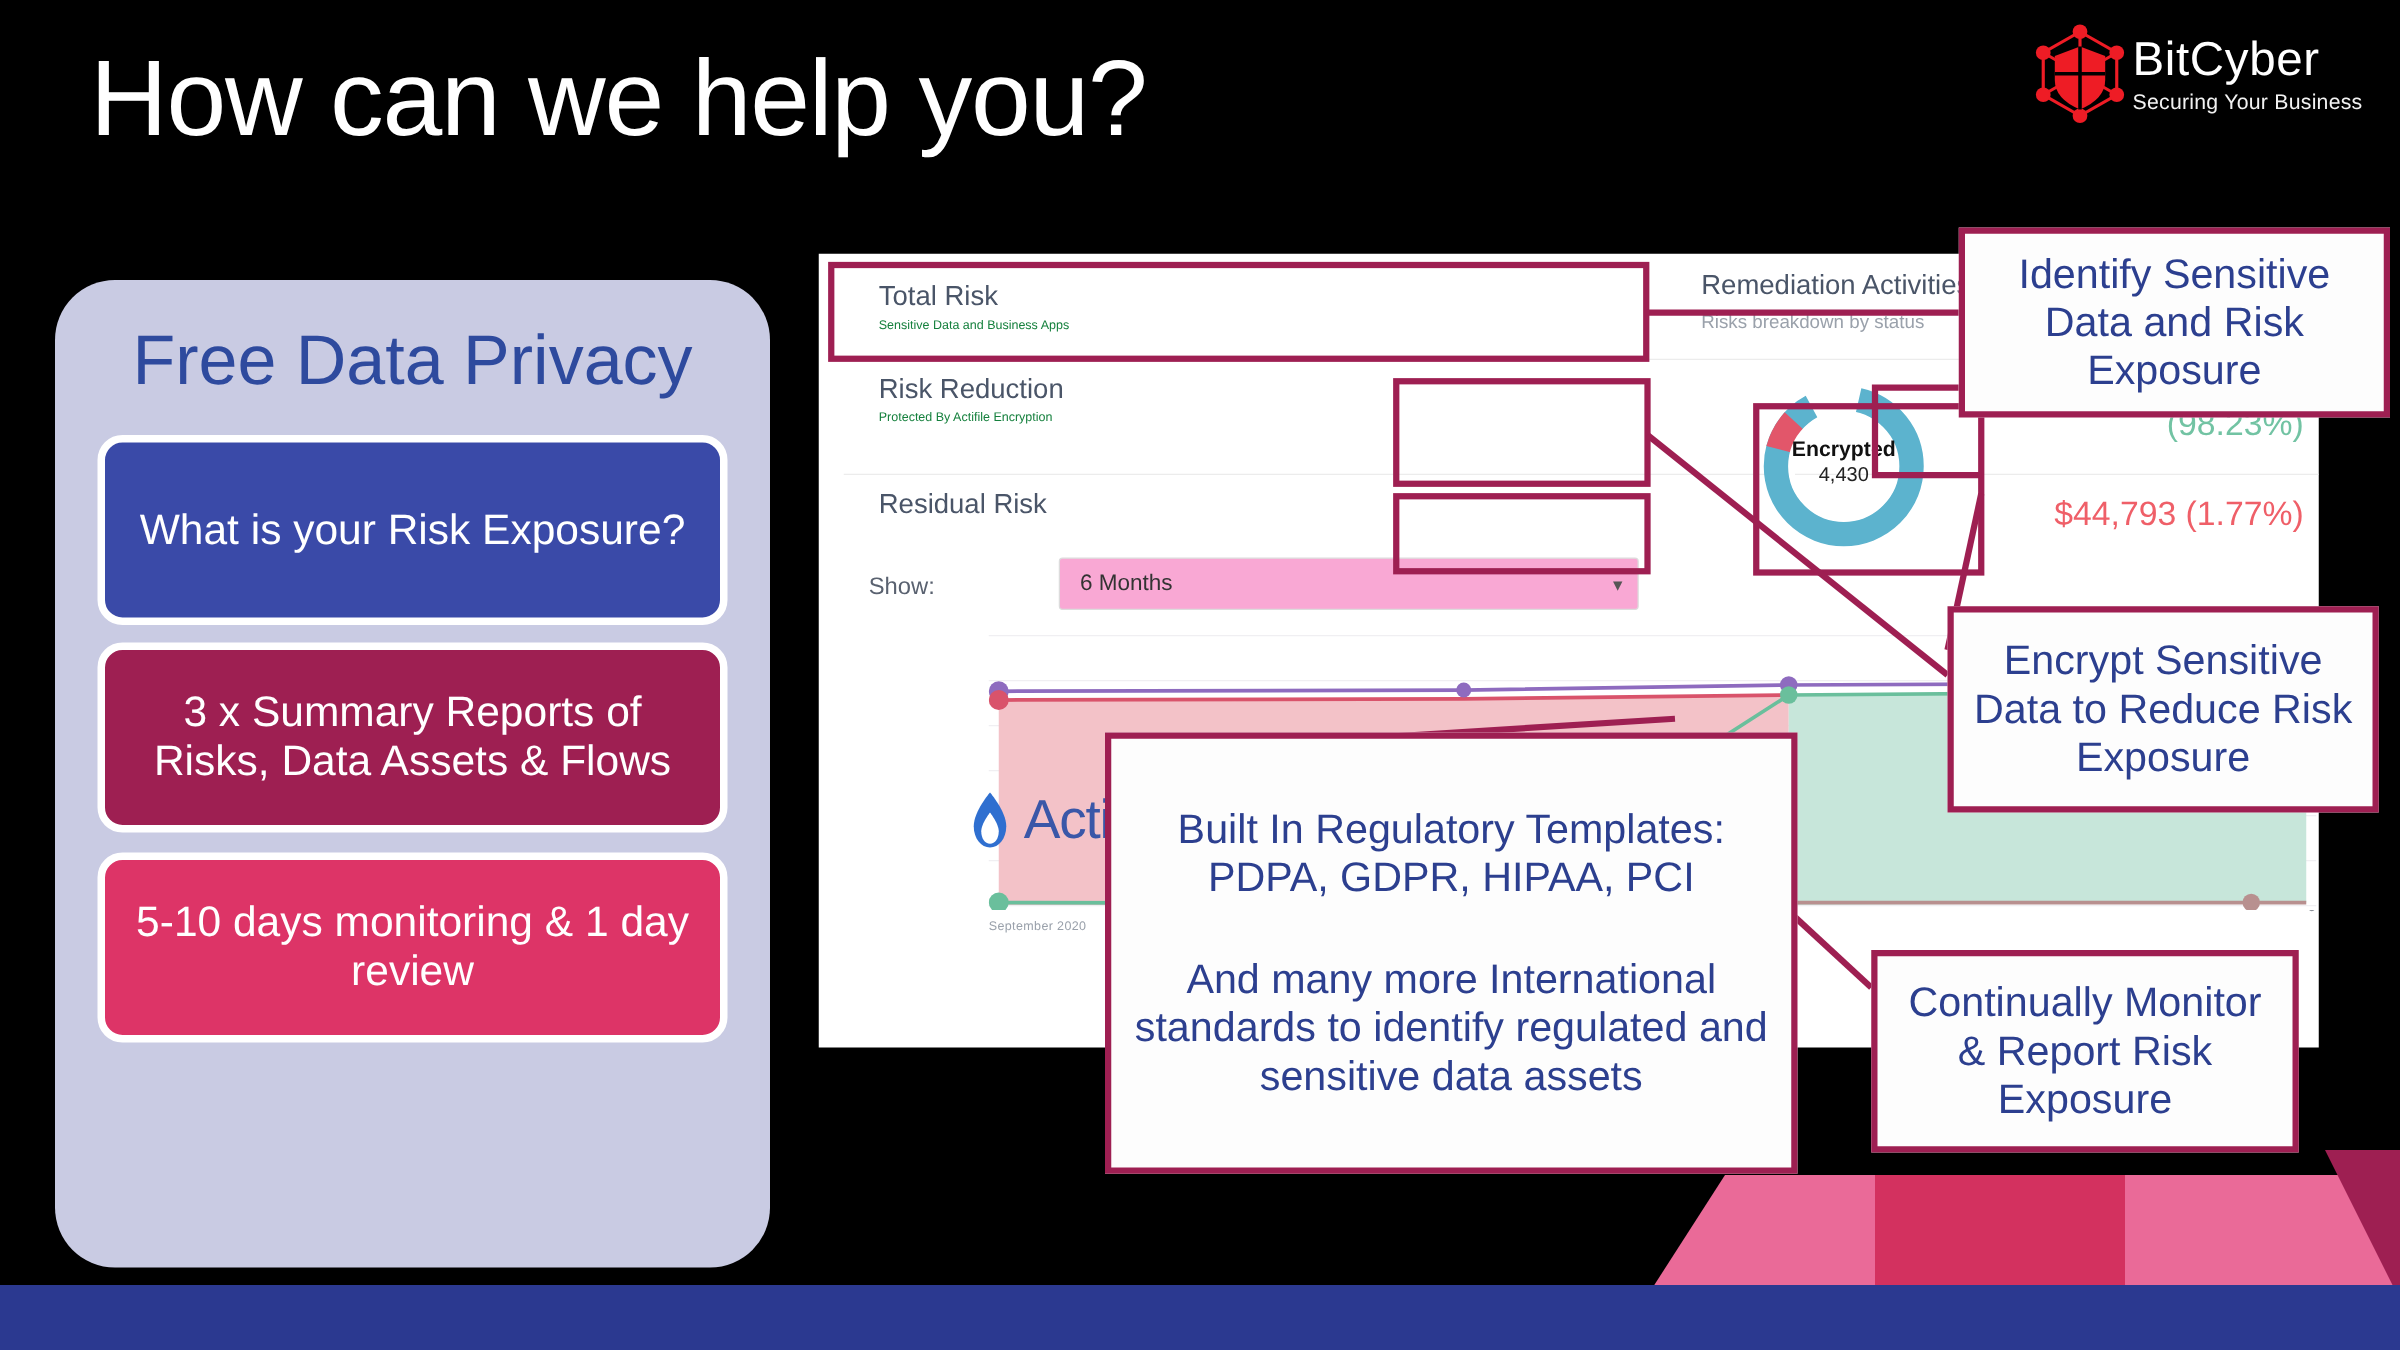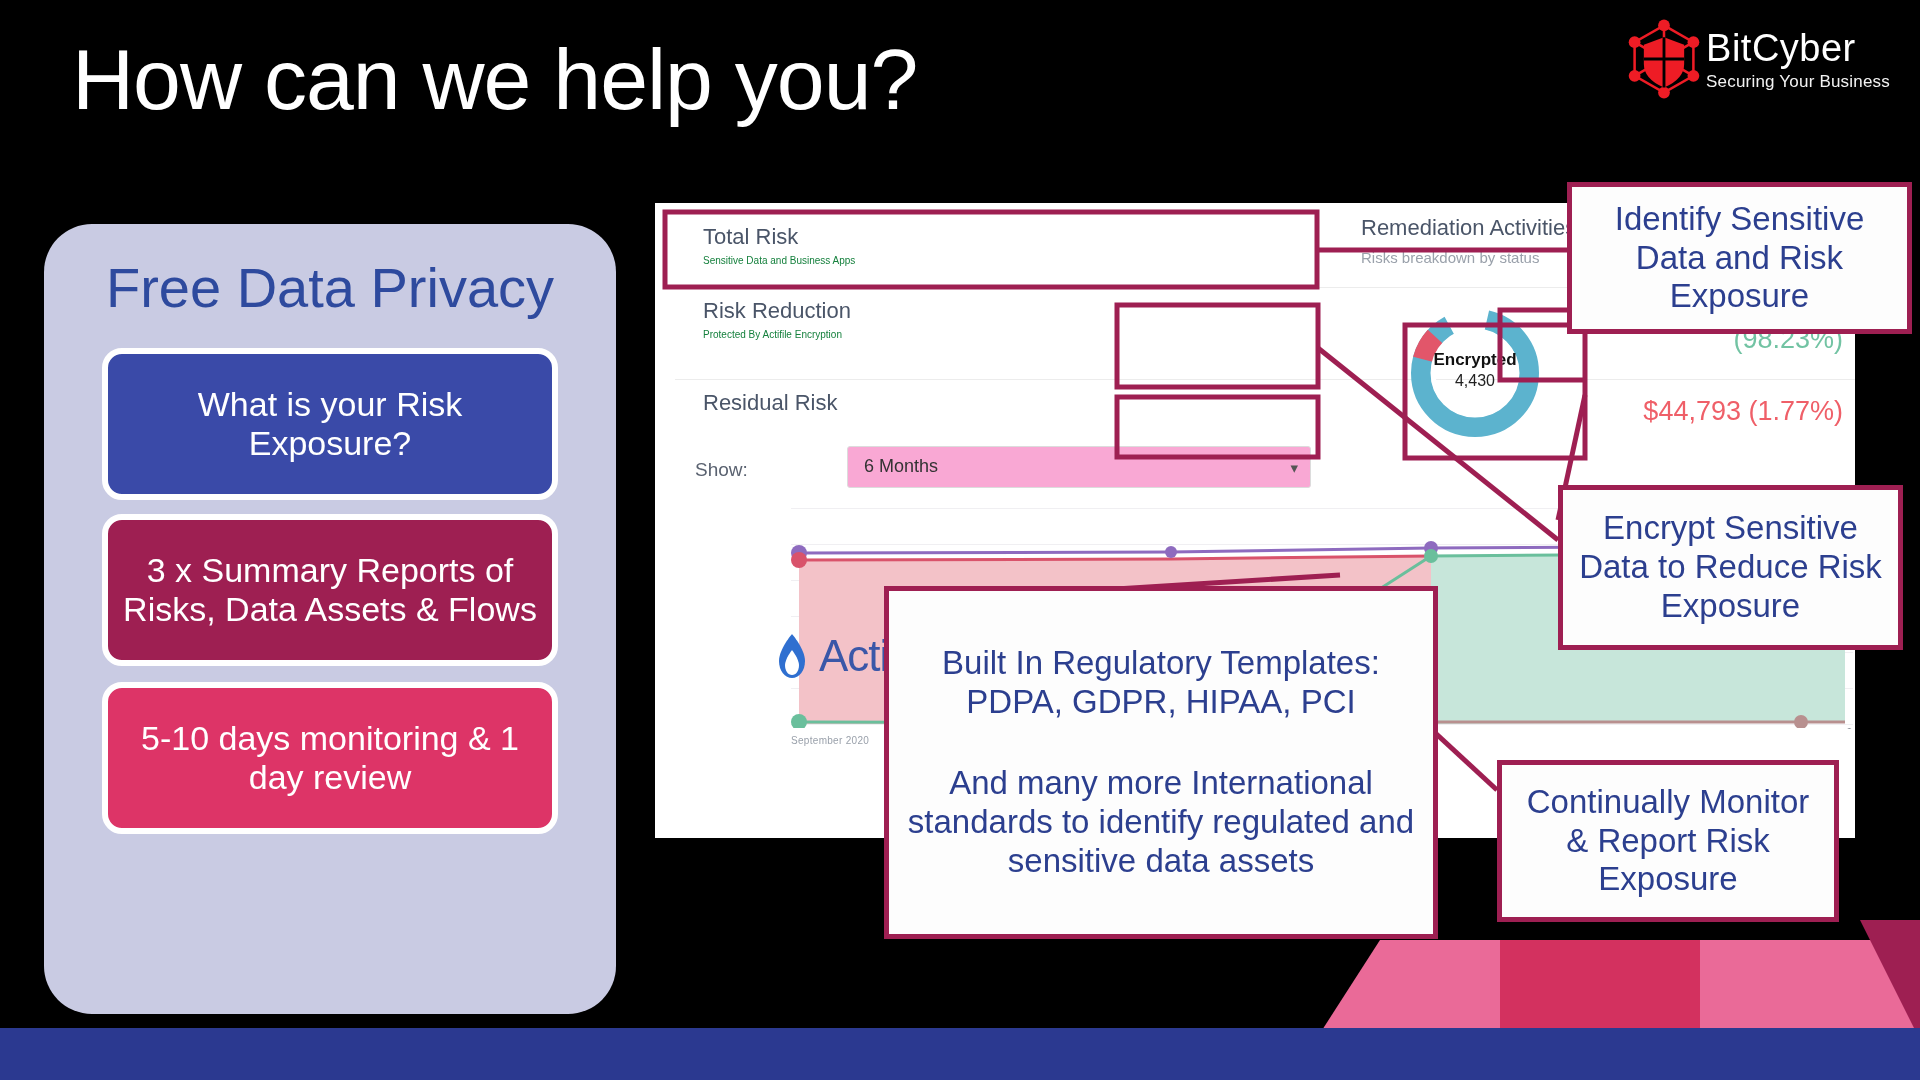--- a/index.html
+++ b/index.html
@@ -26,21 +26,21 @@
     position:absolute;left:44px;top:190px;width:572px;height:790px;
     background:#c9cbe3;border-radius:48px;
     display:flex;flex-direction:column;align-items:center;
     padding-top:34px;box-sizing:border-box;margin-top:34px;
   }
   #panel-title{
     font-size:56px;color:#2e4a9e;text-align:center;line-height:1.08;
     width:540px;
   }
   .pill{
-    width:456px;border-radius:20px;border:6px solid #ffffff;
+    width:504px;border-radius:20px;border:6px solid #ffffff;
     color:#fff;text-align:center;font-size:34px;line-height:1.16;
     display:flex;align-items:center;justify-content:center;
     box-sizing:border-box;padding:12px 14px;
   }
   #pill-0{margin-top:30px;height:152px;background:#3a4aa8;}
   #pill-1{margin-top:14px;height:152px;background:#9e1f52;}
   #pill-2{margin-top:16px;height:152px;background:#dd3467;}
 
   
   #dashboard{

